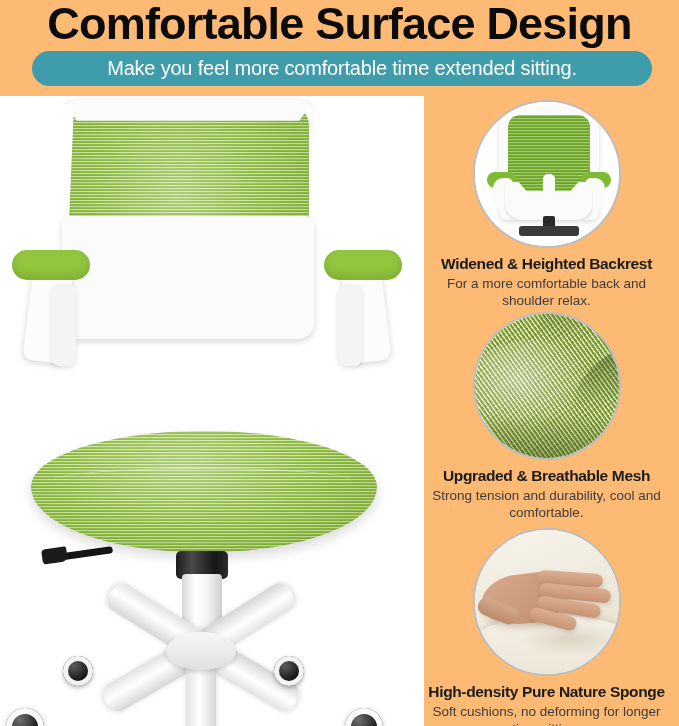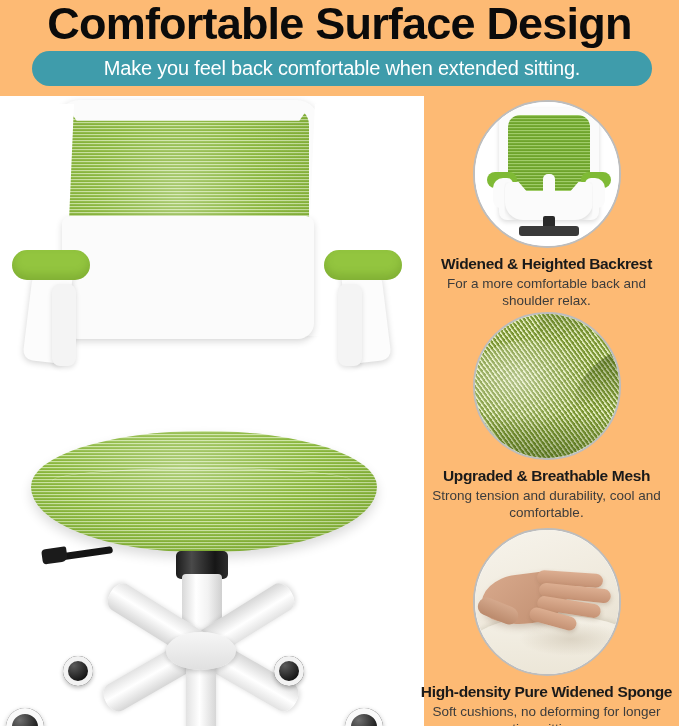--- a/index.html
+++ b/index.html
@@ -435,21 +435,21 @@
   }
 </style>
 </head>
 <body>
 
 <div id="page">
 
   <div class="page-title">Comfortable Surface Design</div>
 
   <div class="subtitle-pill">
-    <span class="subtitle-text">Make you feel back comfortable when extended sitting.</span>
+    <span class="subtitle-text">Make you feel more comfortable time extended sitting.</span>
   </div>
 
   <div class="hero">
 
     <div class="back-frame"></div>
     <div class="back-mesh mesh-h"></div>
     <div class="back-taper-l"></div>
     <div class="back-taper-r"></div>
     <div class="back-frame2"></div>
 
@@ -524,18 +524,18 @@
         <div class="c3-foam"></div>
         <div class="c3-foam-edge"></div>
         <div class="c3-dent"></div>
         <div class="c3-palm"></div>
         <div class="c3-thumb"></div>
         <div class="finger fa"></div>
         <div class="finger fb"></div>
         <div class="finger fc"></div>
         <div class="finger fd"></div>
       </div>
-      <div class="f-title">High-density Pure Widened Sponge</div>
+      <div class="f-title">High-density Pure Nature Sponge</div>
       <div class="f-desc">Soft cushions, no deforming for longer time sitting.</div>
     </div>
 
   </div>
 </div>
 
 </body></html>

